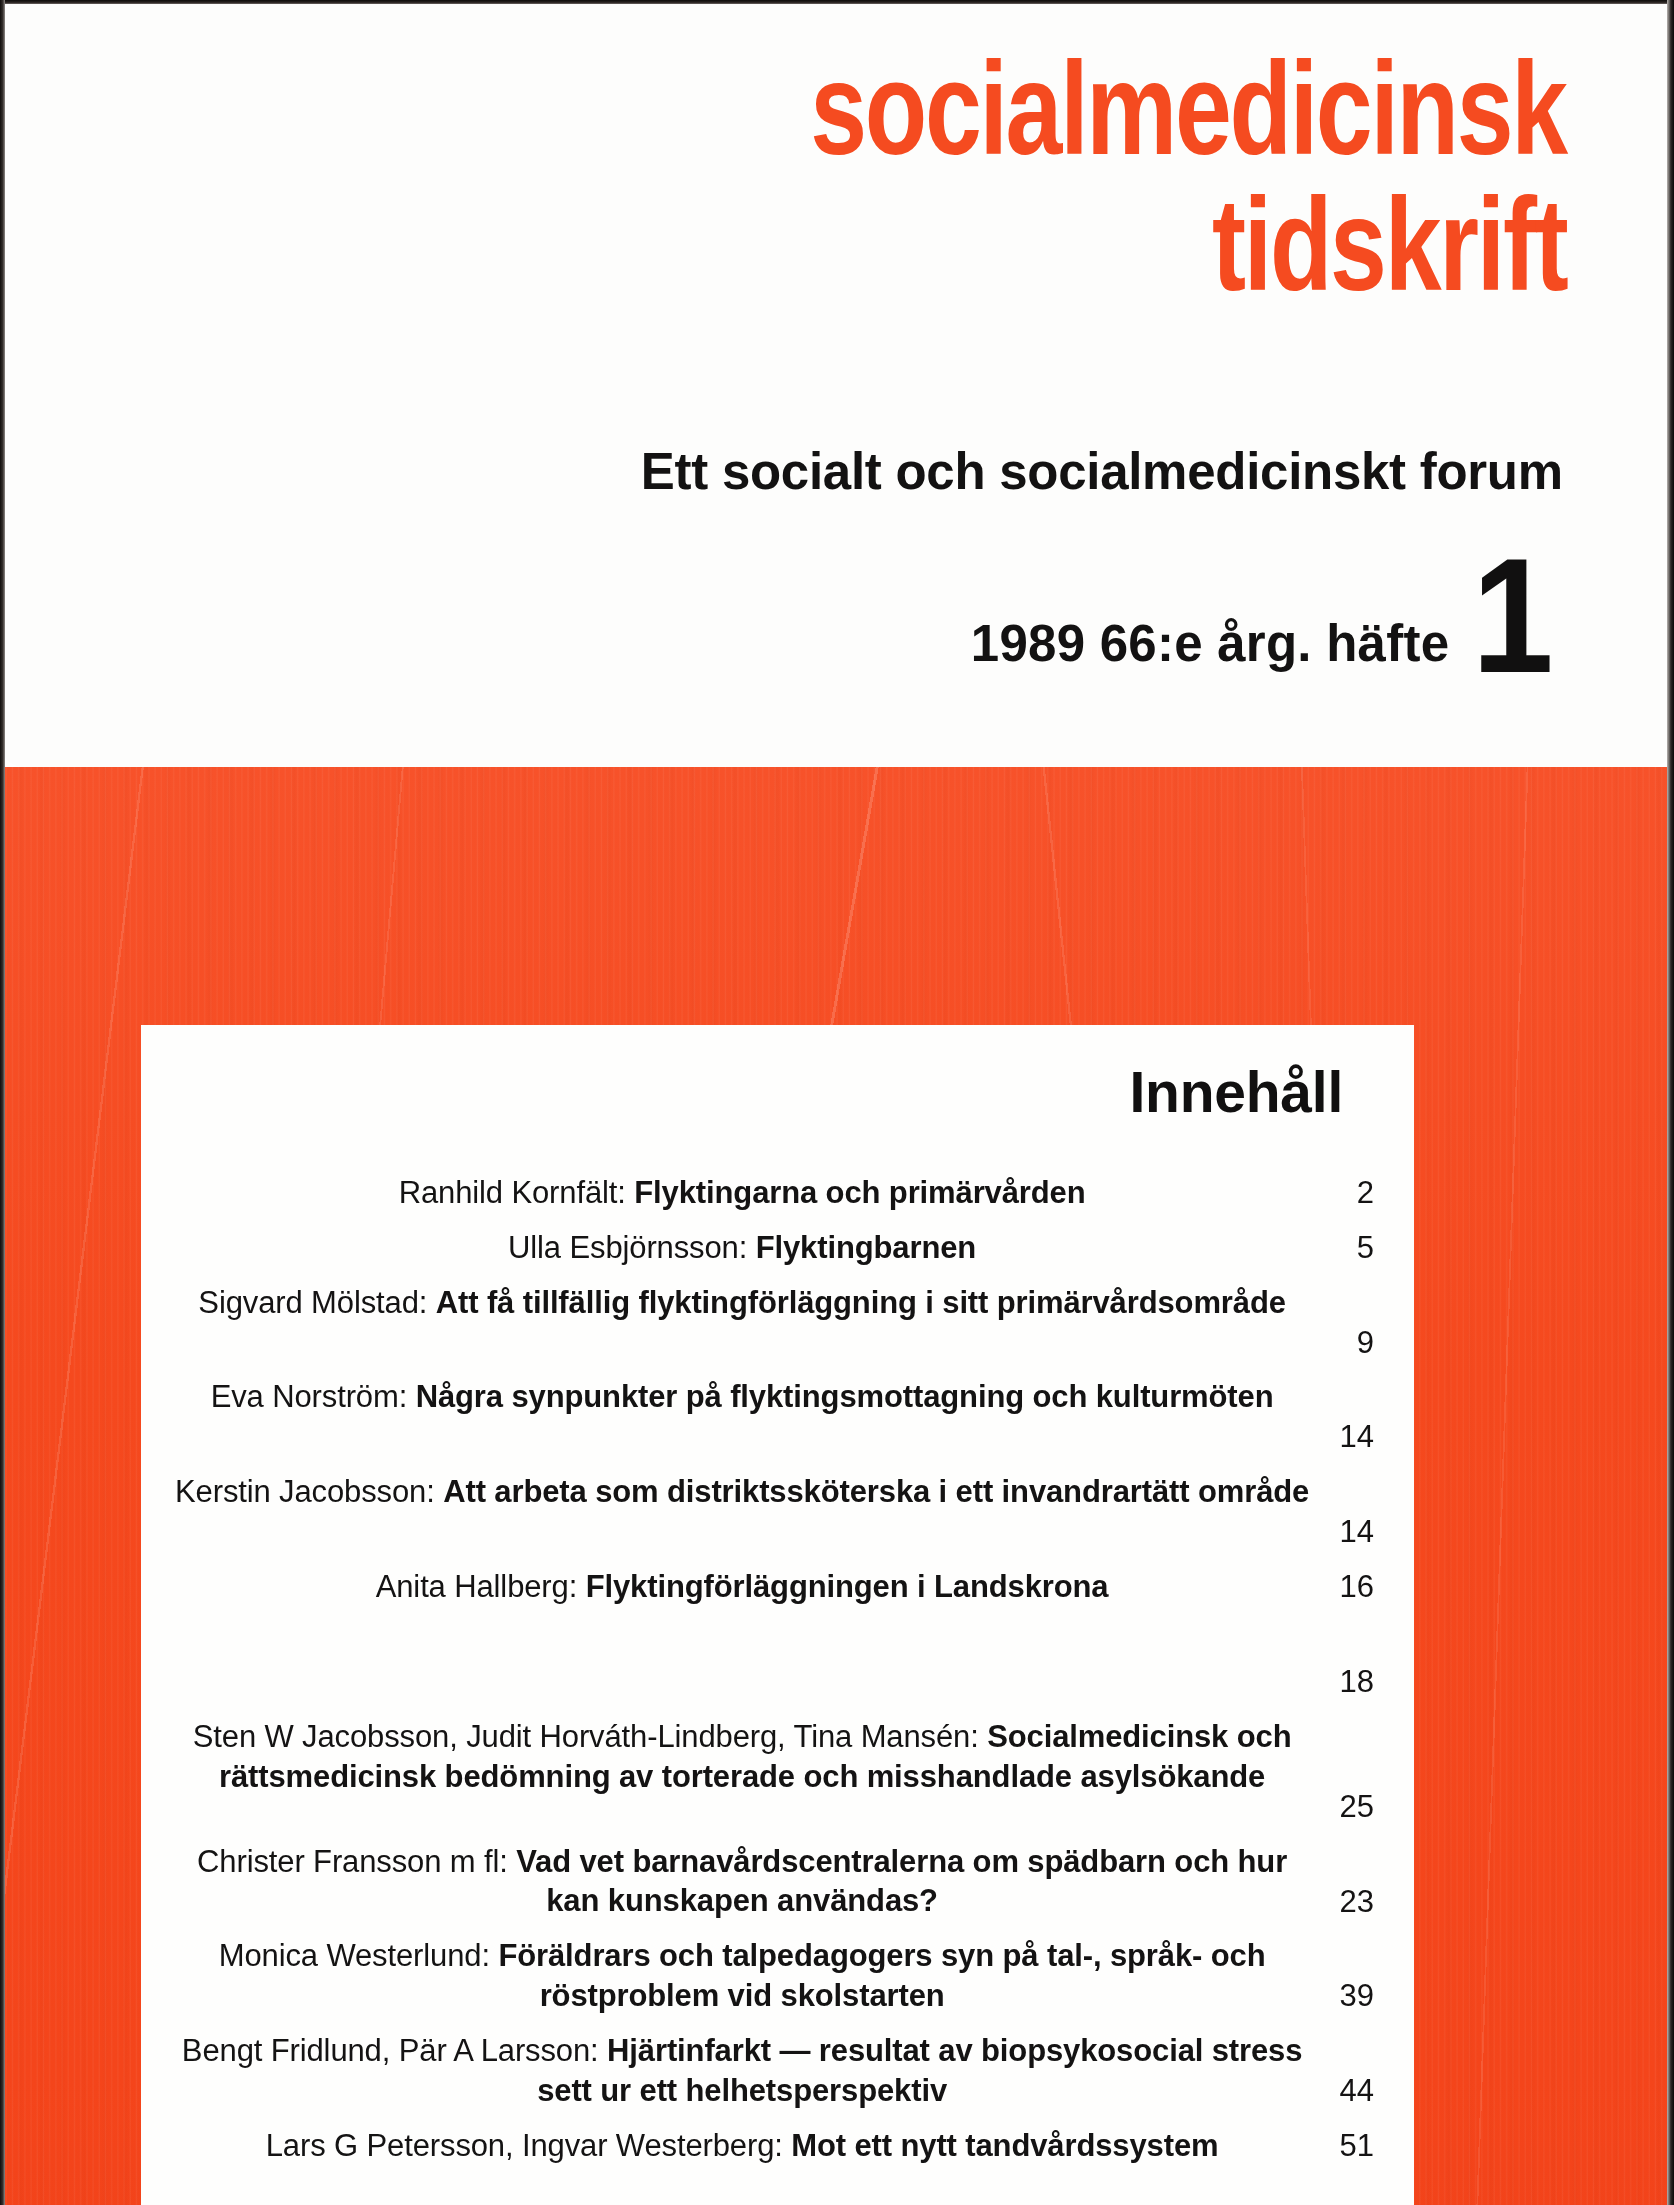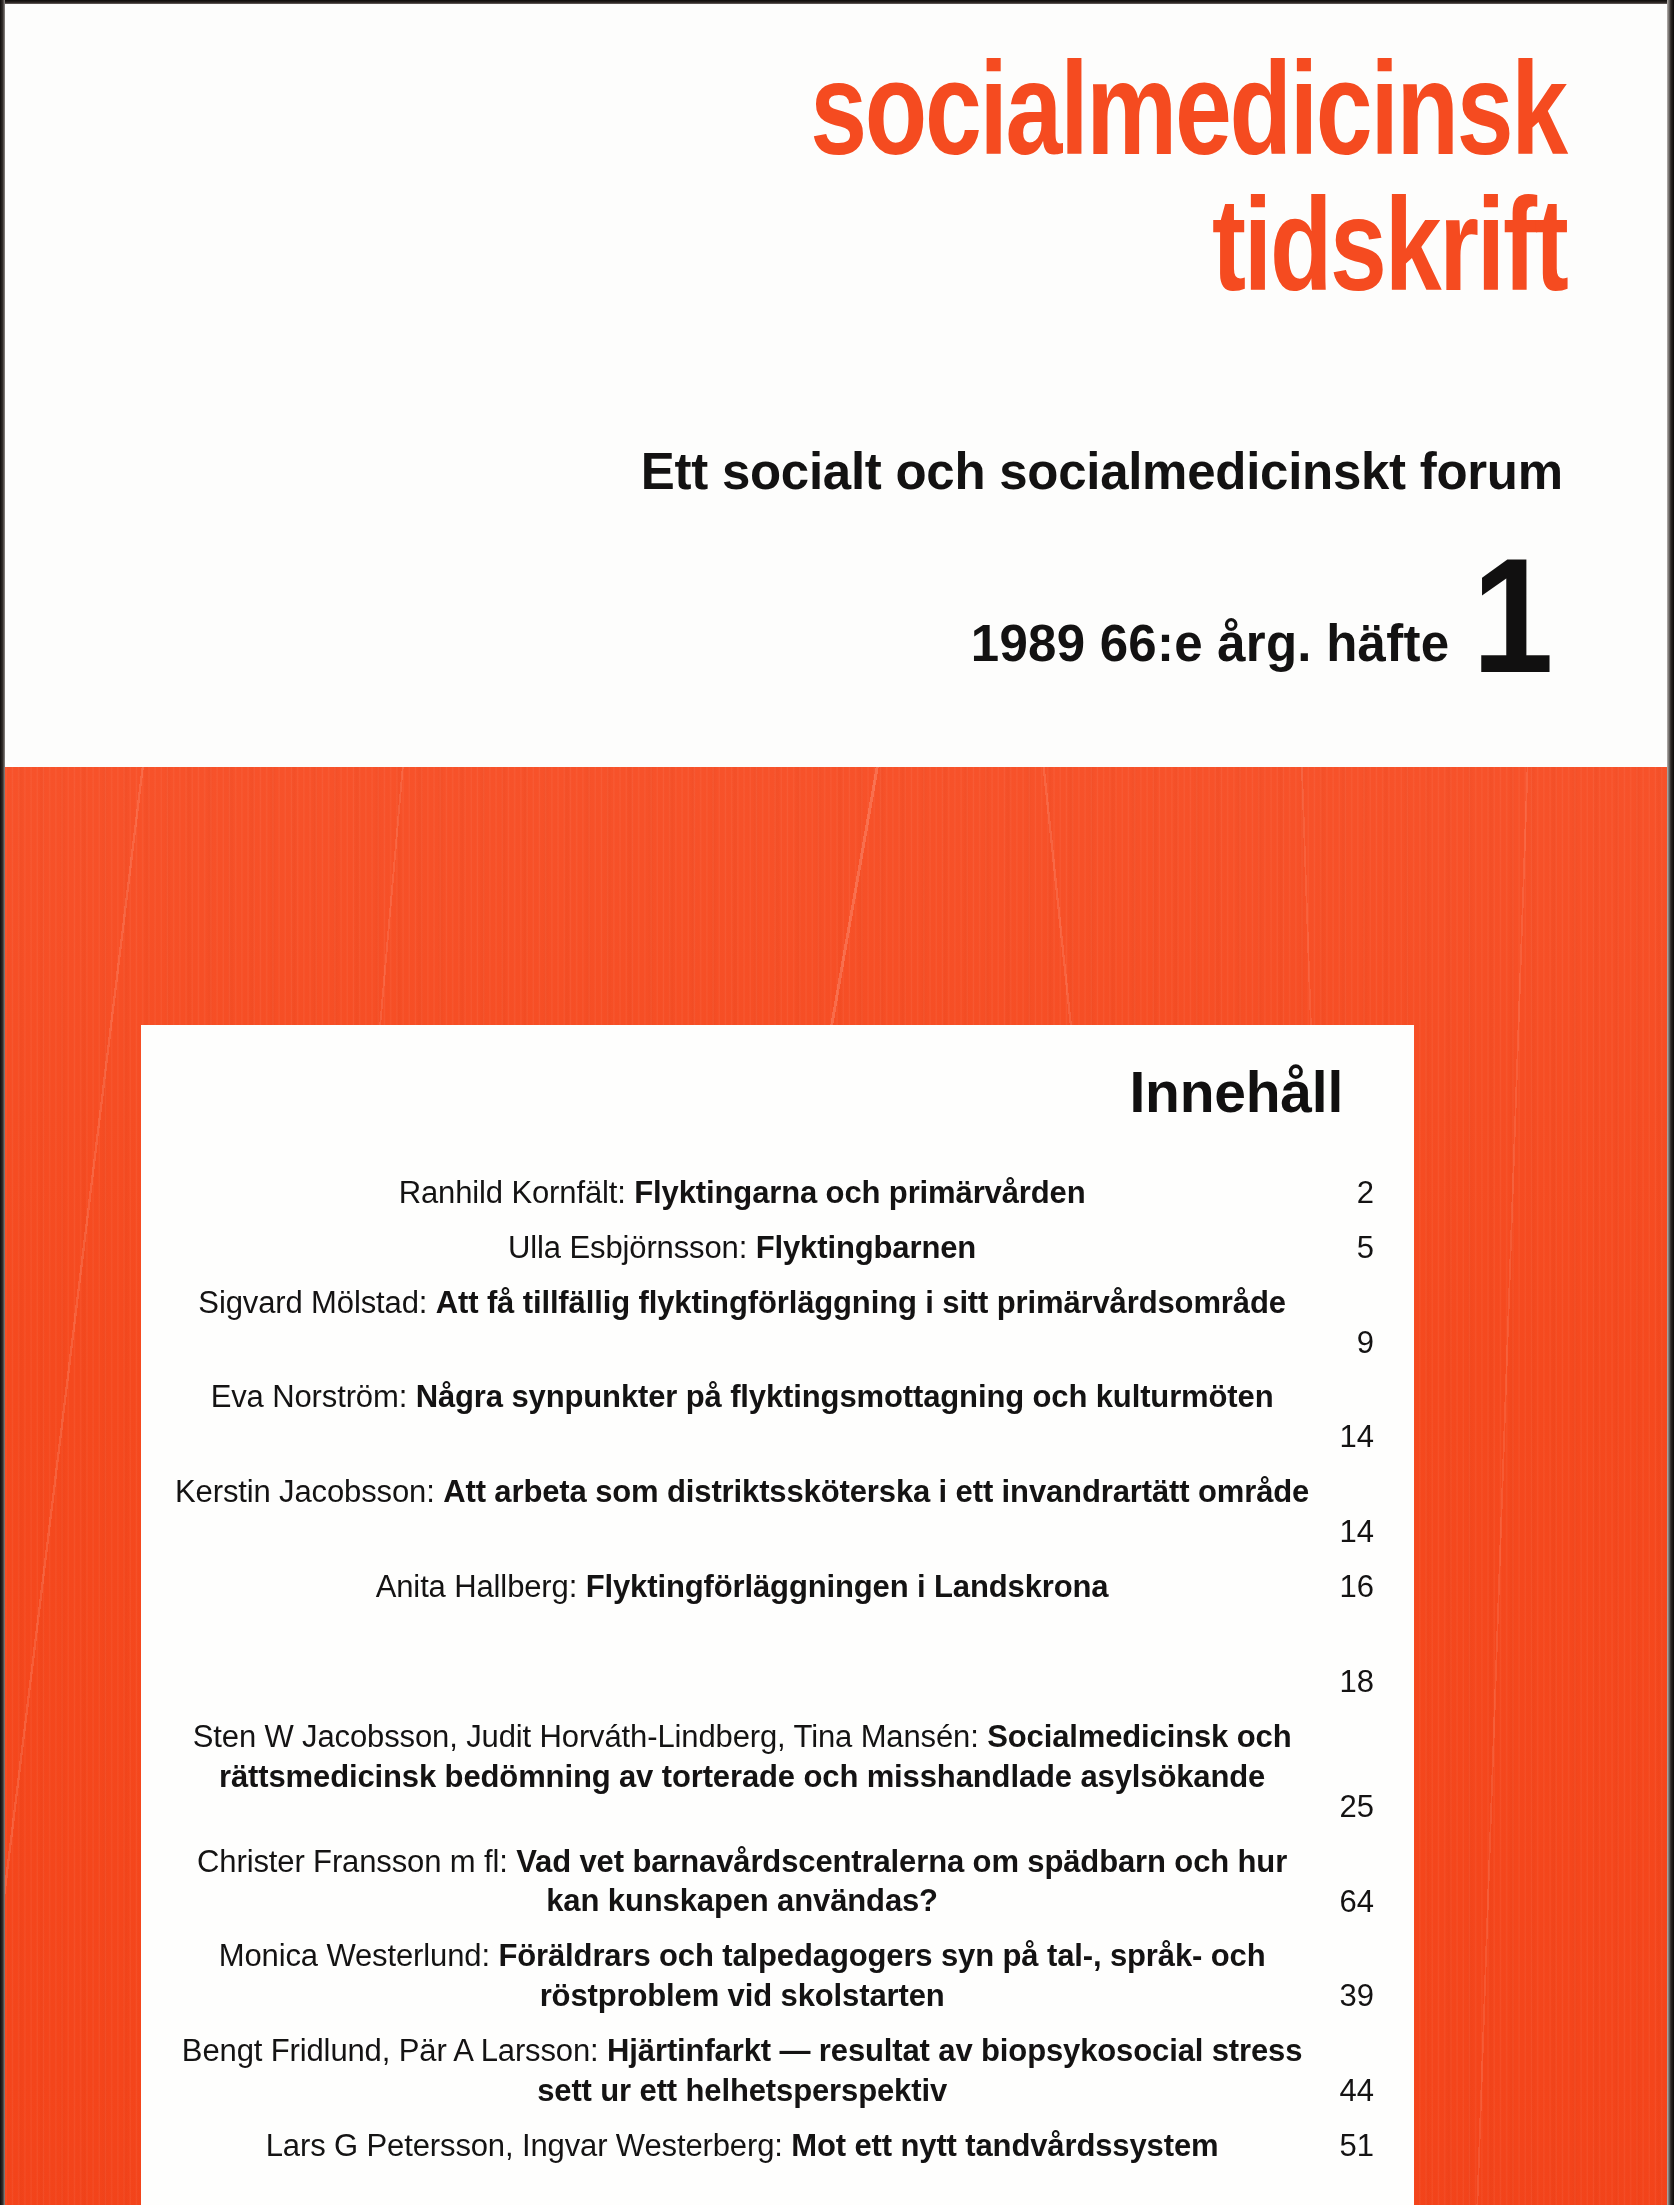--- a/index.html
+++ b/index.html
@@ -257,21 +257,21 @@
         </div>
         <div class="toc-row lines-2">
           <div class="toc-page">18</div>
         </div>
         <div class="toc-row lines-3">
           <div class="toc-entry"><span class="toc-author">Sten W Jacobsson, Judit Horváth-Lindberg, Tina Mansén: </span><span class="toc-article">Socialmedicinsk och rättsmedicinsk bedömning av torterade och misshandlade asylsökande</span></div>
           <div class="toc-page">25</div>
         </div>
         <div class="toc-row lines-2">
           <div class="toc-entry"><span class="toc-author">Christer Fransson m fl: </span><span class="toc-article">Vad vet barnavårdscentralerna om spädbarn och hur kan kunskapen användas?</span></div>
-          <div class="toc-page">64</div>
+          <div class="toc-page">23</div>
         </div>
         <div class="toc-row lines-2">
           <div class="toc-entry"><span class="toc-author">Monica Westerlund: </span><span class="toc-article">Föräldrars och talpedagogers syn på tal-, språk- och röstproblem vid skolstarten</span></div>
           <div class="toc-page">39</div>
         </div>
         <div class="toc-row lines-2">
           <div class="toc-entry"><span class="toc-author">Bengt Fridlund, Pär A Larsson: </span><span class="toc-article">Hjärtinfarkt — resultat av biopsykosocial stress sett ur ett helhetsperspektiv</span></div>
           <div class="toc-page">44</div>
         </div>
         <div class="toc-row">

